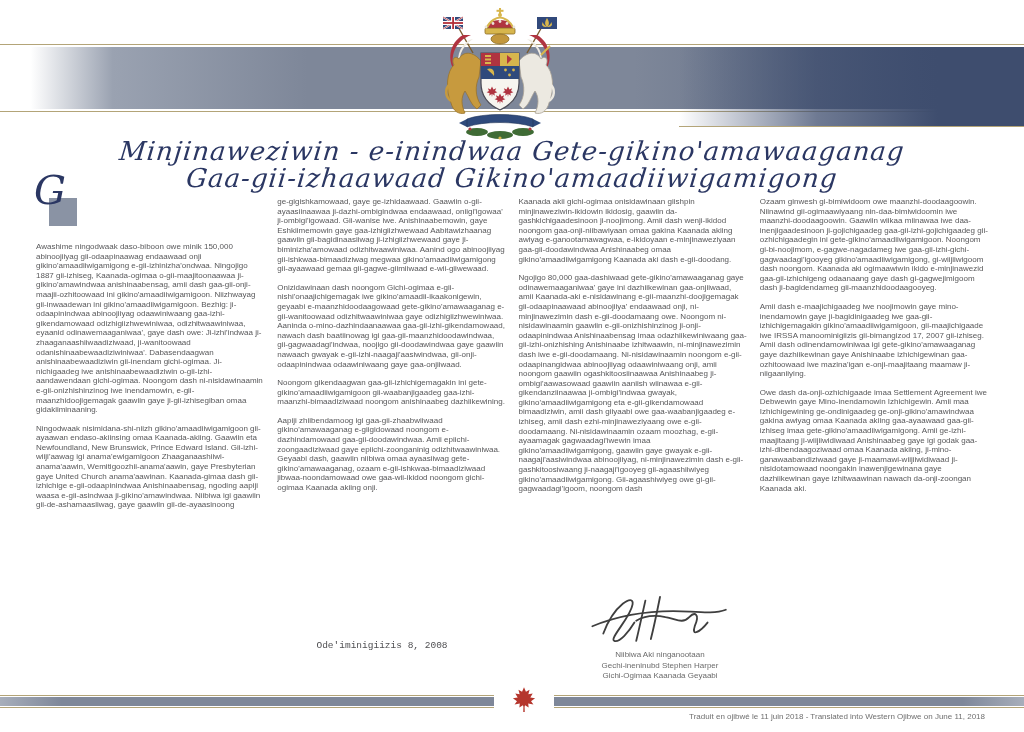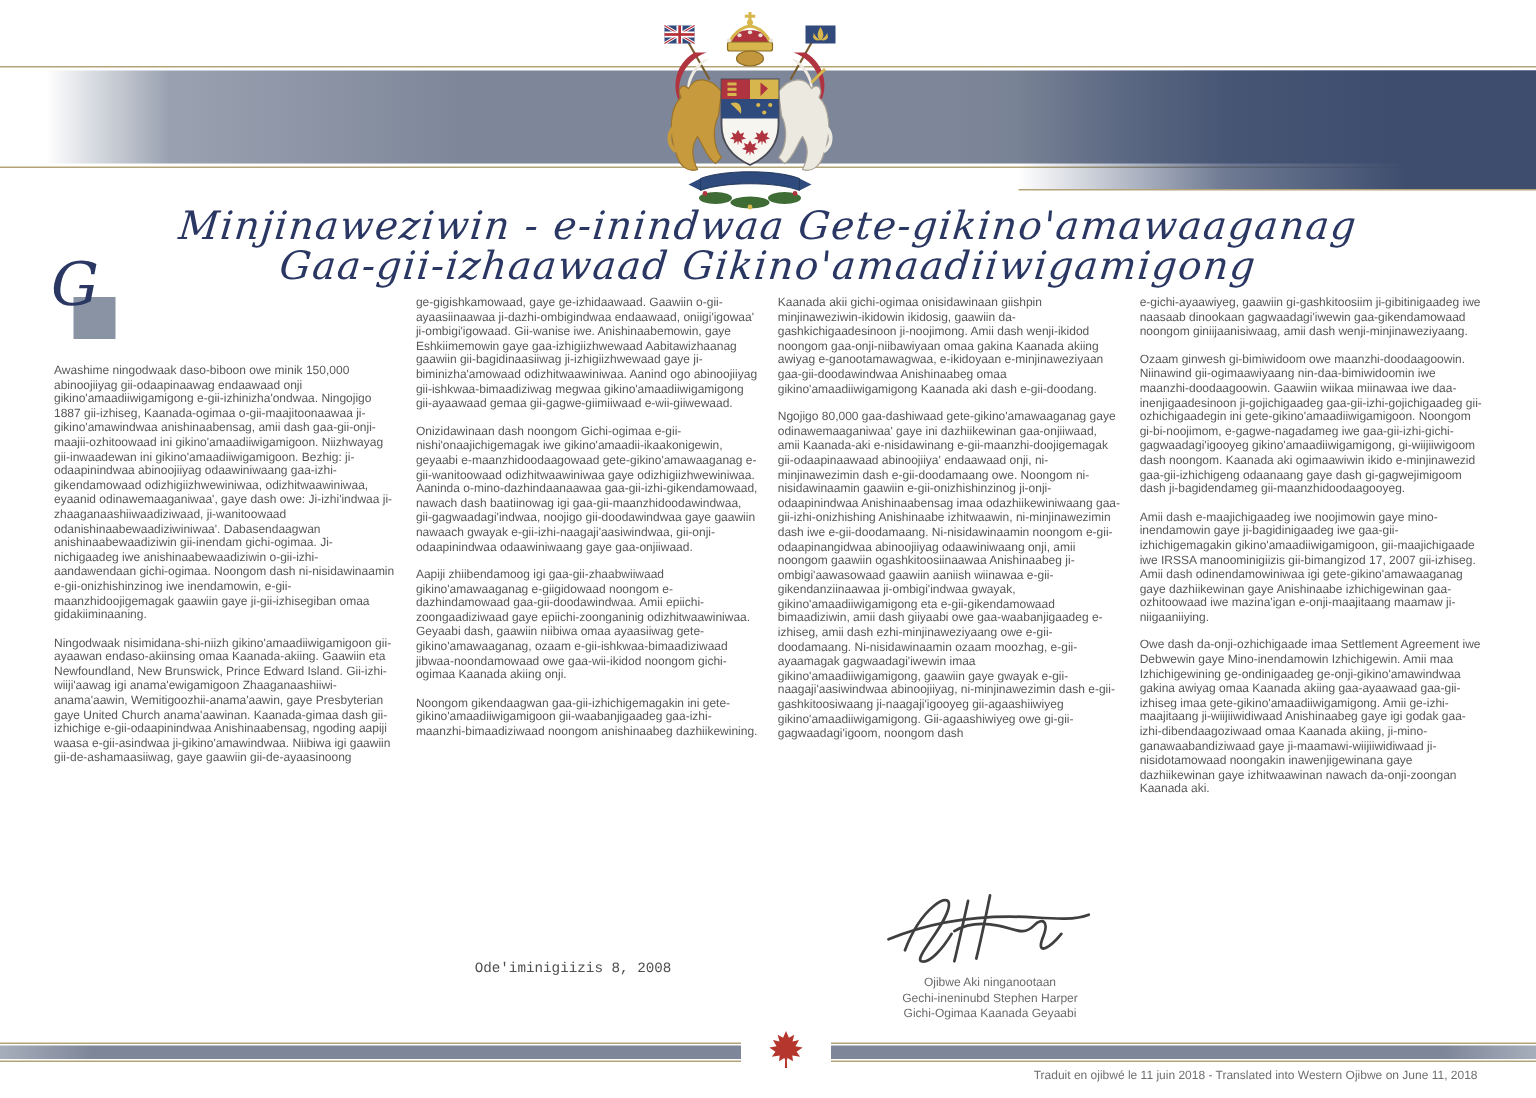--- a/index.html
+++ b/index.html
@@ -173,48 +173,47 @@
           <span class="dc-square"></span>
           <span class="dc-letter">G</span>
         </span>
       </p>
       <p>Awashime ningodwaak daso-biboon owe minik 150,000 abinoojiiyag gii-odaapinaawag endaawaad onji gikino'amaadiiwigamigong e-gii-izhinizha'ondwaa. Ningojigo 1887 gii-izhiseg, Kaanada-ogimaa o-gii-maajitoonaawaa ji-gikino'amawindwaa anishinaabensag, amii dash gaa-gii-onji-maajii-ozhitoowaad ini gikino'amaadiiwigamigoon. Niizhwayag gii-inwaadewan ini gikino'amaadiiwigamigoon. Bezhig: ji-odaapinindwaa abinoojiiyag odaawiniwaang gaa-izhi-gikendamowaad odizhigiizhwewiniwaa, odizhitwaawiniwaa, eyaanid odinawemaaganiwaa', gaye dash owe: Ji-izhi'indwaa ji-zhaaganaashiiwaadiziwaad, ji-wanitoowaad odanishinaabewaadiziwiniwaa'. Dabasendaagwan anishinaabewaadiziwin gii-inendam gichi-ogimaa. Ji-nichigaadeg iwe anishinaabewaadiziwin o-gii-izhi-aandawendaan gichi-ogimaa. Noongom dash ni-nisidawinaamin e-gii-onizhishinzinog iwe inendamowin, e-gii-maanzhidoojigemagak gaawiin gaye ji-gii-izhisegiban omaa gidakiiminaaning.</p>
       <p>Ningodwaak nisimidana-shi-niizh gikino'amaadiiwigamigoon gii-ayaawan endaso-akiinsing omaa Kaanada-akiing. Gaawiin eta Newfoundland, New Brunswick, Prince Edward Island.  Gii-izhi-wiiji'aawag igi anama'ewigamigoon Zhaaganaashiiwi-anama'aawin, Wemitigoozhii-anama'aawin, gaye Presbyterian gaye United Church anama'aawinan. Kaanada-gimaa dash gii-izhichige e-gii-odaapinindwaa Anishinaabensag, ngoding aapiji waasa e-gii-asindwaa ji-gikino'amawindwaa. Niibiwa igi gaawiin gii-de-ashamaasiiwag, gaye gaawiin gii-de-ayaasinoong</p>
     </div>
     <div class="col">
       <p>ge-gigishkamowaad, gaye ge-izhidaawaad. Gaawiin o-gii-ayaasiinaawaa ji-dazhi-ombigindwaa endaawaad, oniigi'igowaa' ji-ombigi'igowaad. Gii-wanise iwe. Anishinaabemowin, gaye Eshkiimemowin gaye gaa-izhigiizhwewaad Aabitawizhaanag gaawiin gii-bagidinaasiiwag ji-izhigiizhwewaad gaye ji-biminizha'amowaad odizhitwaawiniwaa. Aanind ogo abinoojiiyag gii-ishkwaa-bimaadiziwag megwaa gikino'amaadiiwigamigong gii-ayaawaad gemaa gii-gagwe-giimiiwaad e-wii-giiwewaad.</p>
       <p>Onizidawinaan dash noongom Gichi-ogimaa e-gii-nishi'onaajichigemagak iwe gikino'amaadii-ikaakonigewin, geyaabi e-maanzhidoodaagowaad gete-gikino'amawaaganag e-gii-wanitoowaad odizhitwaawiniwaa gaye odizhigiizhwewiniwaa. Aaninda o-mino-dazhindaanaawaa gaa-gii-izhi-gikendamowaad, nawach dash baatiinowag igi gaa-gii-maanzhidoodawindwaa, gii-gagwaadagi'indwaa, noojigo gii-doodawindwaa gaye gaawiin nawaach gwayak e-gii-izhi-naagaji'aasiwindwaa, gii-onji-odaapinindwaa odaawiniwaang gaye gaa-onjiiwaad.</p>
+      <p>Noongom gikendaagwan gaa-gii-izhichigemagakin ini gete-gikino'amaadiiwigamigoon gii-waabanjigaadeg gaa-izhi-maanzhi-bimaadiziwaad noongom anishinaabeg dazhiikewining.</p>
       <p>Aapiji zhiibendamoog igi gaa-gii-zhaabwiiwaad gikino'amawaaganag e-giigidowaad noongom e-dazhindamowaad gaa-gii-doodawindwaa. Amii epiichi-zoongaadiziwaad gaye epiichi-zoonganinig odizhitwaawiniwaa. Geyaabi dash, gaawiin niibiwa omaa ayaasiiwag gete-gikino'amawaaganag, ozaam e-gii-ishkwaa-bimaadiziwaad jibwaa-noondamowaad owe gaa-wii-ikidod noongom gichi-ogimaa Kaanada akiing onji.</p>
-      <p>Noongom gikendaagwan gaa-gii-izhichigemagakin ini gete-gikino'amaadiiwigamigoon gii-waabanjigaadeg gaa-izhi-maanzhi-bimaadiziwaad noongom anishinaabeg dazhiikewining.</p>
     </div>
     <div class="col">
       <p>Kaanada akii gichi-ogimaa onisidawinaan giishpin minjinaweziwin-ikidowin ikidosig, gaawiin da-gashkichigaadesinoon ji-noojimong. Amii dash wenji-ikidod noongom gaa-onji-niibawiyaan omaa gakina Kaanada akiing awiyag e-ganootamawagwaa, e-ikidoyaan e-minjinaweziyaan gaa-gii-doodawindwaa Anishinaabeg omaa gikino'amaadiiwigamigong Kaanada aki dash e-gii-doodang.</p>
       <p>Ngojigo 80,000 gaa-dashiwaad gete-gikino'amawaaganag gaye odinawemaaganiwaa' gaye ini dazhiikewinan gaa-onjiiwaad, amii Kaanada-aki e-nisidawinang e-gii-maanzhi-doojigemagak gii-odaapinaawaad abinoojiiya' endaawaad onji, ni-minjinawezimin dash e-gii-doodamaang owe. Noongom ni-nisidawinaamin gaawiin e-gii-onizhishinzinog ji-onji-odaapinindwaa Anishinaabensag imaa odazhiikewiniwaang gaa-gii-izhi-onizhishing Anishinaabe izhitwaawin, ni-minjinawezimin dash iwe e-gii-doodamaang. Ni-nisidawinaamin noongom e-gii-odaapinangidwaa abinoojiiyag odaawiniwaang onji, amii noongom gaawiin ogashkitoosiinaawaa Anishinaabeg ji-ombigi'aawasowaad gaawiin aaniish wiinawaa e-gii-gikendanziinaawaa ji-ombigi'indwaa gwayak, gikino'amaadiiwigamigong eta e-gii-gikendamowaad bimaadiziwin, amii dash giiyaabi owe gaa-waabanjigaadeg e-izhiseg, amii dash ezhi-minjinaweziyaang owe e-gii-doodamaang. Ni-nisidawinaamin ozaam moozhag, e-gii-ayaamagak gagwaadagi'iwewin imaa gikino'amaadiiwigamigong, gaawiin gaye gwayak e-gii-naagaji'aasiwindwaa abinoojiiyag, ni-minjinawezimin dash e-gii-gashkitoosiwaang ji-naagaji'igooyeg gii-agaashiiwiyeg gikino'amaadiiwigamigong. Gii-agaashiwiyeg owe gi-gii-gagwaadagi'igoom, noongom dash</p>
     </div>
     <div class="col">
-      <p>e-gichi-ayaawiyeg, gaawiin gi-gashkitoosiim ji-gibitinigaadeg iwe naasaab dinookaan gagwaadagi'iwewin gaa-gikendamowaad noongom giniijaanisiwaag, amii dash wenji-minjinaweziyaang.</p>
       <p>Ozaam ginwesh gi-bimiwidoom owe maanzhi-doodaagoowin. Niinawind gii-ogimaawiyaang nin-daa-bimiwidoomin iwe maanzhi-doodaagoowin. Gaawiin wiikaa miinawaa iwe daa-inenjigaadesinoon ji-gojichigaadeg gaa-gii-izhi-gojichigaadeg gii-ozhichigaadegin ini gete-gikino'amaadiiwigamigoon. Noongom gi-bi-noojimom, e-gagwe-nagadameg iwe gaa-gii-izhi-gichi-gagwaadagi'igooyeg gikino'amaadiiwigamigong, gi-wiijiiwigoom dash noongom. Kaanada aki ogimaawiwin ikido e-minjinawezid gaa-gii-izhichigeng odaanaang gaye dash gi-gagwejimigoom dash ji-bagidendameg gii-maanzhidoodaagooyeg.</p>
       <p>Amii dash e-maajichigaadeg iwe noojimowin gaye mino-inendamowin gaye ji-bagidinigaadeg iwe gaa-gii-izhichigemagakin gikino'amaadiiwigamigoon, gii-maajichigaade iwe IRSSA manoominigiizis gii-bimangizod 17, 2007 gii-izhiseg. Amii dash odinendamowiniwaa igi gete-gikino'amawaaganag gaye dazhiikewinan gaye Anishinaabe izhichigewinan gaa-ozhitoowaad iwe mazina'igan e-onji-maajitaang maamaw ji-niigaaniiying.</p>
       <p>Owe dash da-onji-ozhichigaade imaa Settlement Agreement iwe Debwewin gaye Mino-inendamowin Izhichigewin. Amii maa Izhichigewining ge-ondinigaadeg ge-onji-gikino'amawindwaa gakina awiyag omaa Kaanada akiing gaa-ayaawaad gaa-gii-izhiseg imaa gete-gikino'amaadiiwigamigong. Amii ge-izhi-maajitaang ji-wiijiiwidiwaad Anishinaabeg gaye igi godak gaa-izhi-dibendaagoziwaad omaa Kaanada akiing, ji-mino-ganawaabandiziwaad gaye ji-maamawi-wiijiiwidiwaad ji-nisidotamowaad noongakin inawenjigewinana gaye dazhiikewinan gaye izhitwaawinan nawach da-onji-zoongan Kaanada aki.</p>
     </div>
   </div>
 
   <div class="date-line">Ode'iminigiizis 8, 2008</div>
 
   <div class="sig-block">
     <svg class="sig-svg" width="160" height="64" viewBox="0 0 160 70">
       <g fill="none" stroke="#3f3f3f" stroke-width="2" stroke-linecap="round">
         <path d="M18 52 C30 20 52 8 50 20 C48 34 24 58 30 60 C36 62 46 50 52 40"></path>
         <path d="M6 44 C40 30 78 26 112 28 C128 29 142 30 152 26"></path>
         <path d="M64 16 C60 34 56 52 54 60"></path>
         <path d="M80 12 C76 32 72 50 70 58"></path>
         <path d="M54 38 C64 32 76 32 86 34 C98 36 104 42 112 34 C118 28 124 30 118 44 C114 56 124 50 132 40"></path>
       </g>
     </svg>
-    <p>Ojibwe Aki ninganootaan</p>
+    <p>Niibiwa Aki ninganootaan</p>
     <p>Gechi-ineninubd Stephen Harper</p>
     <p>Gichi-Ogimaa Kaanada Geyaabi</p>
   </div>
 
   <div class="goldline gl-bot1"></div>
   <div class="band-bottom"></div>
   <div class="goldline gl-bot2"></div>
   <div class="leaf-gap"></div>
   <div class="maple">
     <svg width="24" height="28" viewBox="0 0 32 36">

